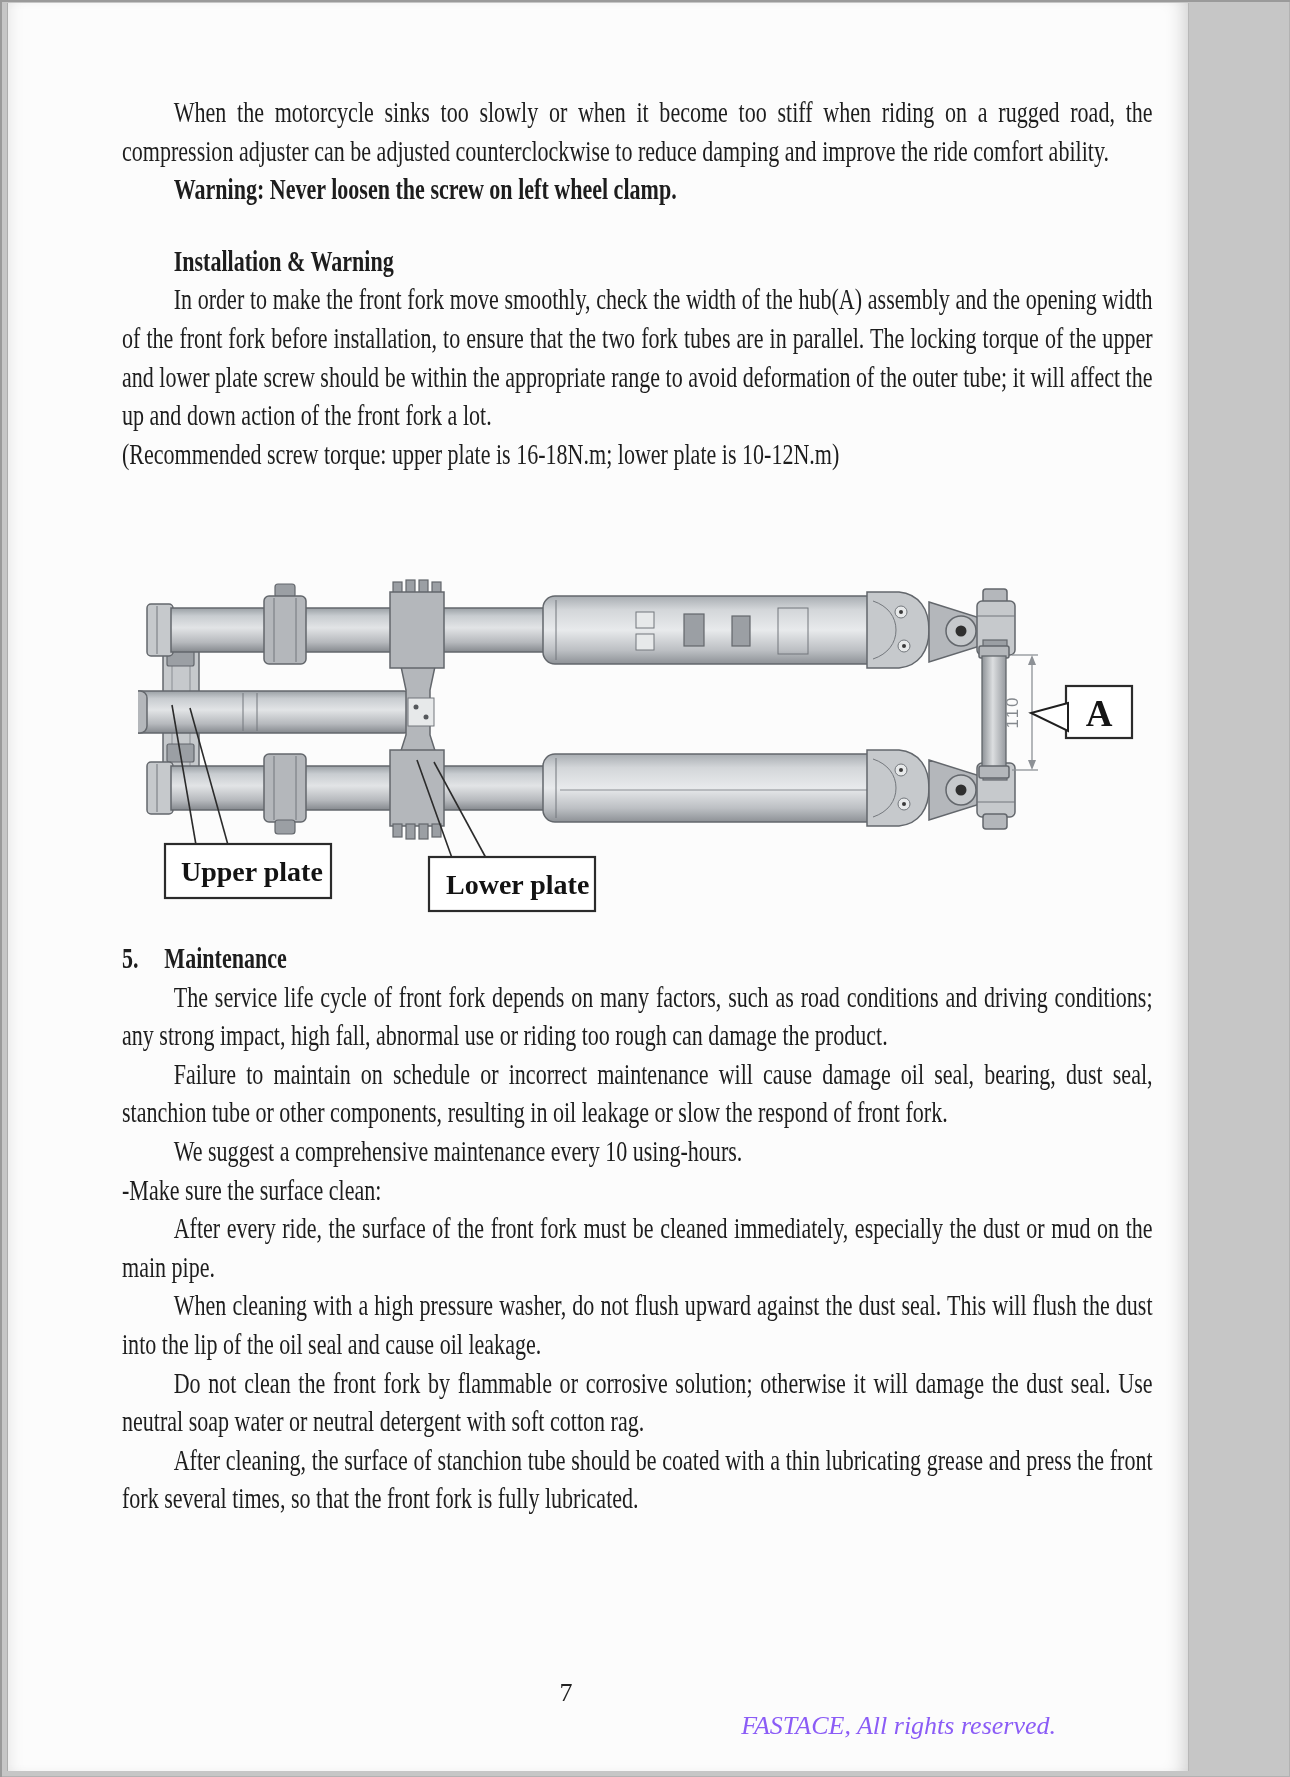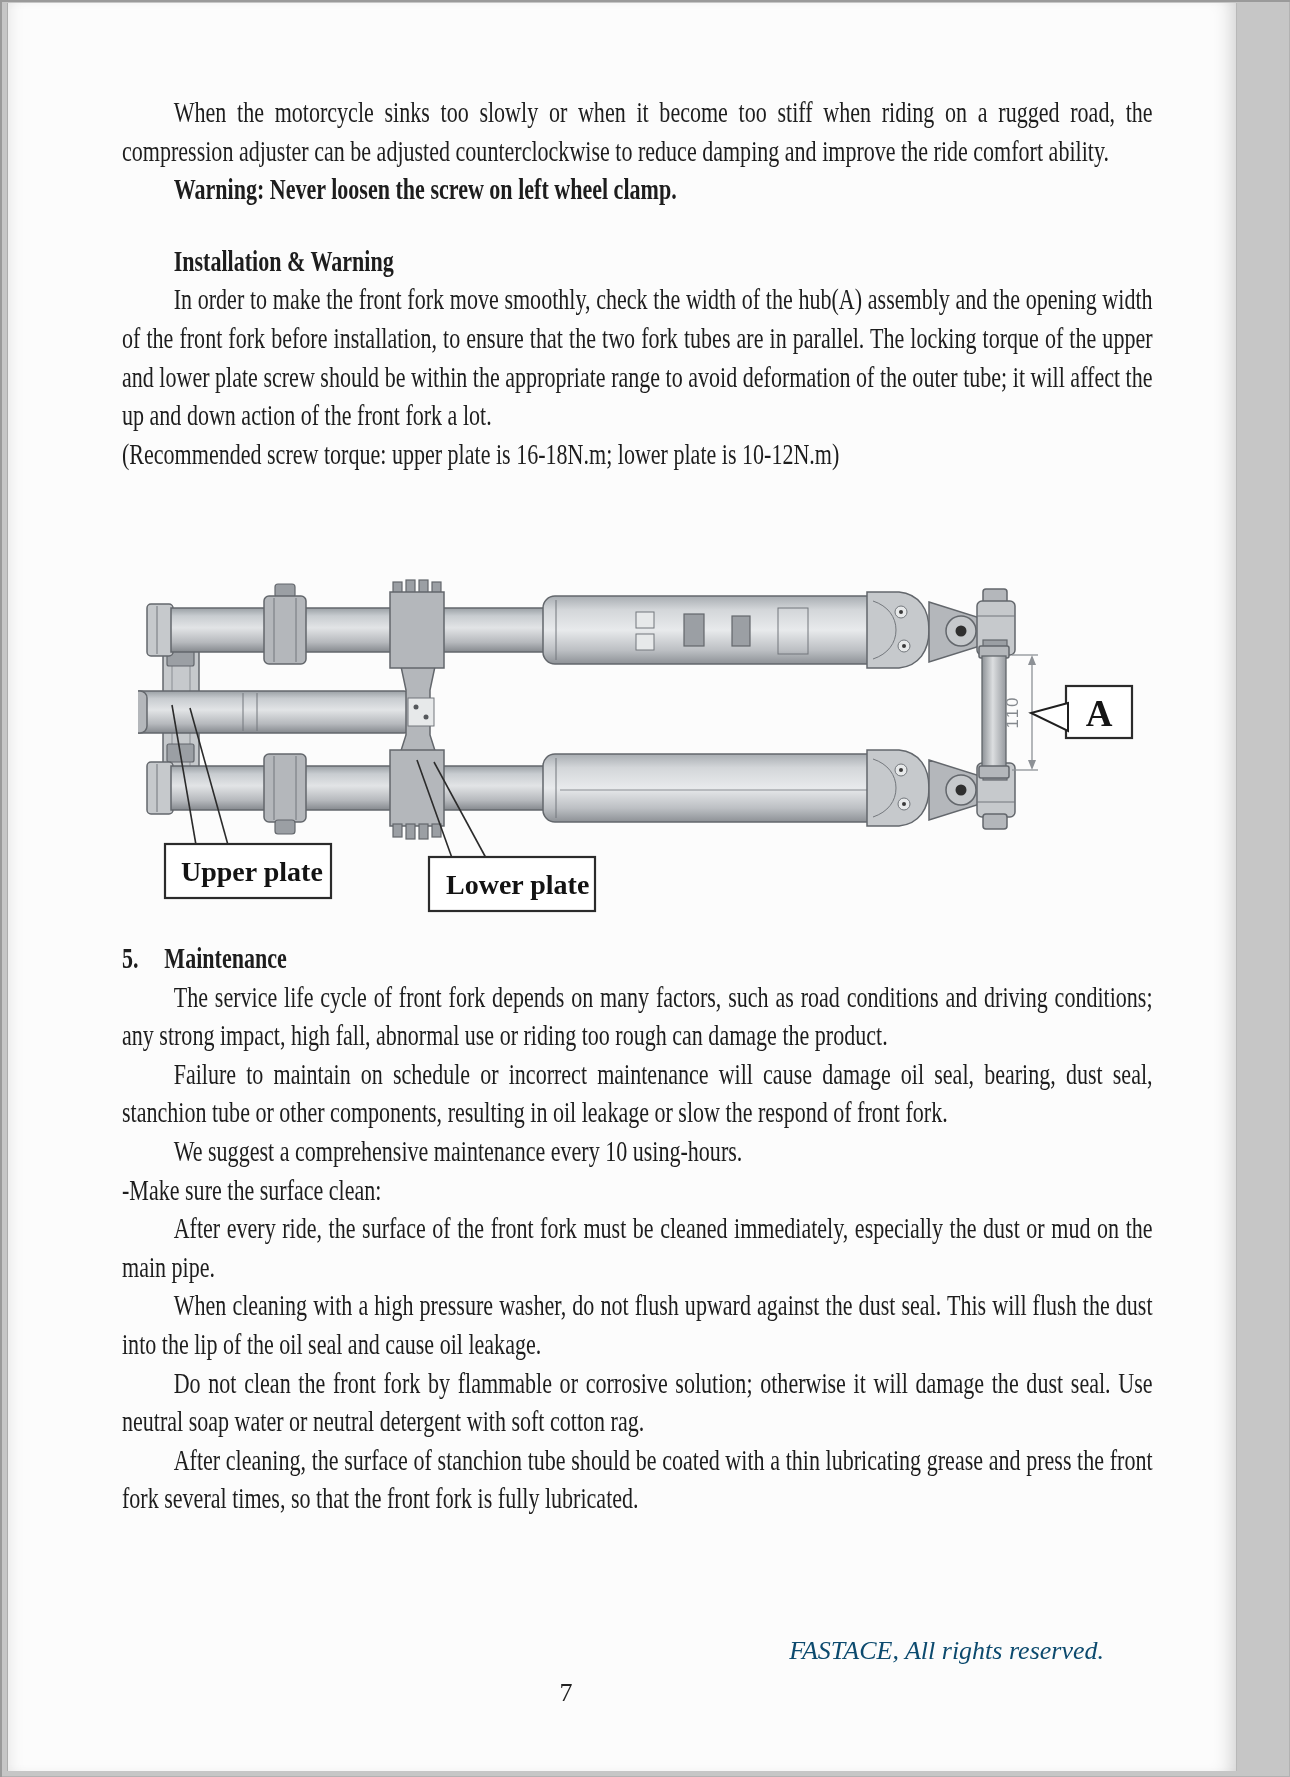--- a/index.html
+++ b/index.html
@@ -11,39 +11,38 @@
   body::before {
     content:""; position:absolute; inset:0; pointer-events:none; z-index:6;
     box-shadow: inset 2px 2px 0 #9a9a9a, inset -1px -1px 0 #b2b2b2;
   }
   .page {
     position:absolute; left:8px; top:3px; width:1180px; height:1768px;
     background:var(--page_bg, #fcfcfc);
     box-shadow: -1px 0 0 #adadad, 1px 0 0 #b8b8b8,
       inset -16px 0 20px -13px rgba(0,0,0,0.20),
       inset 12px 0 16px -11px rgba(0,0,0,0.10);
-    padding-left: 48px;
   }
   .textblock {
     position:absolute; left:114px; width:1356px;
     transform:scale(0.76,1); transform-origin:0 0;
     font-size:29px; line-height:38.6px; color:var(--ink, #1d1d1d);
     text-align:justify;
   }
   .tb-intro { top:90px; }
   .tb-main  { top:936px; }
   p.para { margin:0; text-indent:68px; }
   p.noindent { text-indent:0; }
   p.spaced { margin-top:33px; }
   .bold { font-weight:bold; }
   .h-gap { display:inline-block; width:34px; }
   .diagram-wrap { position:absolute; left:130px; top:571px; width:1006px; height:346px; }
   .footer {
-    position:absolute; right:132px; top:1633px;
-    font-style:italic; font-size:26px; color:#0c4a6e; white-space:nowrap;
+    position:absolute; right:132px; top:1708px;
+    font-style:italic; font-size:26px; color:#8b5cf6; white-space:nowrap;
   }
   .pagenum {
     position:absolute; left:528px; top:1675px; width:60px; text-align:center;
     font-size:26px; color:#222;
   }
   
   .part       { fill:#c6c9cc; stroke:#63676c; stroke-width:1.5; }
   .part-mid   { fill:#b4b7bb; stroke:#63676c; stroke-width:1.5; }
   .part-dark  { fill:#9b9fa4; stroke:#63676c; stroke-width:1.2; }
   .part-xlight{ fill:#e7e9ea; stroke:#73777c; stroke-width:1; }

